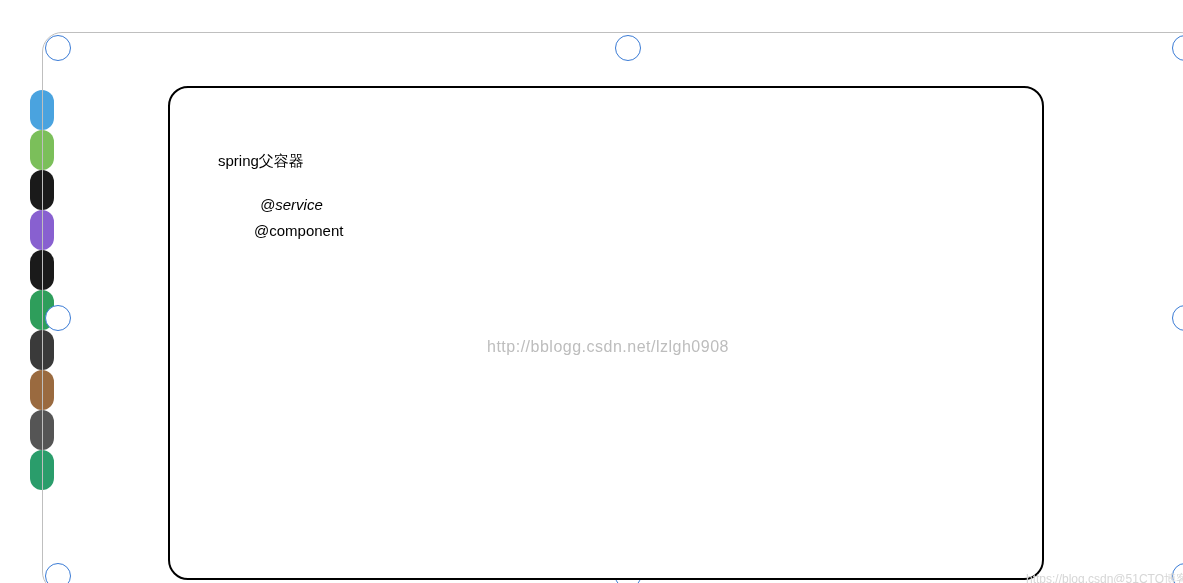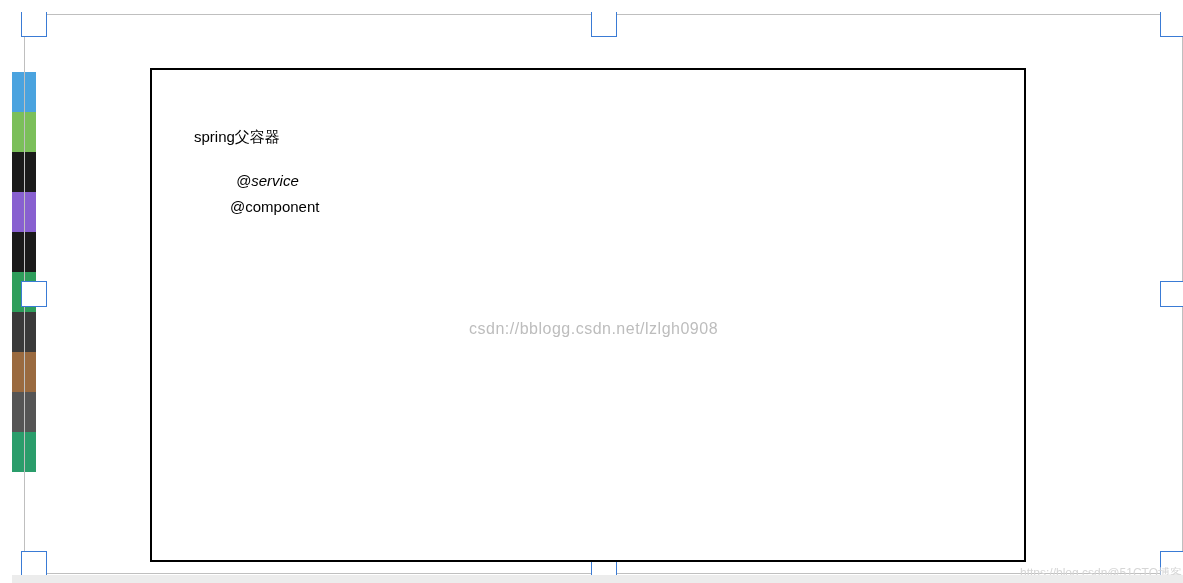--- a/index.html
+++ b/index.html
@@ -1,15 +1,15 @@
 <!DOCTYPE html>
 <html><head>
   <meta charset="utf-8">
   <style>
-    * { margin: 0; padding: 12px; box-sizing: border-box; }
+    * { margin: 6px; padding: 12px; box-sizing: border-box; border-radius: 20px; }
     html, body { width: 1183px; height: 583px; overflow: hidden; }
     body {
       font-family: "Microsoft YaHei", Arial, sans-serif;
       font-size: 15px;
       color: #000;
       position: relative;
       background: #fff;
     }
     
     .outer-frame {
@@ -171,16 +171,16 @@
   <div class="handle h-br"></div>
 </div>
 
 <div class="parent-box">
   <div class="parent-title">spring父容器</div>
   <div class="ann-service">@service</div>
   <div class="ann-component">@component</div>
 
 </div>
 
-<div class="wm-center">csdn://bblogg.csdn.net/lzlgh0908</div>
+<div class="wm-center">http://bblogg.csdn.net/lzlgh0908</div>
 <div class="wm-corner">https://blog.csdn@51CTO博客</div>
 
 <div class="footer-strip"></div>
 
 </body></html>

